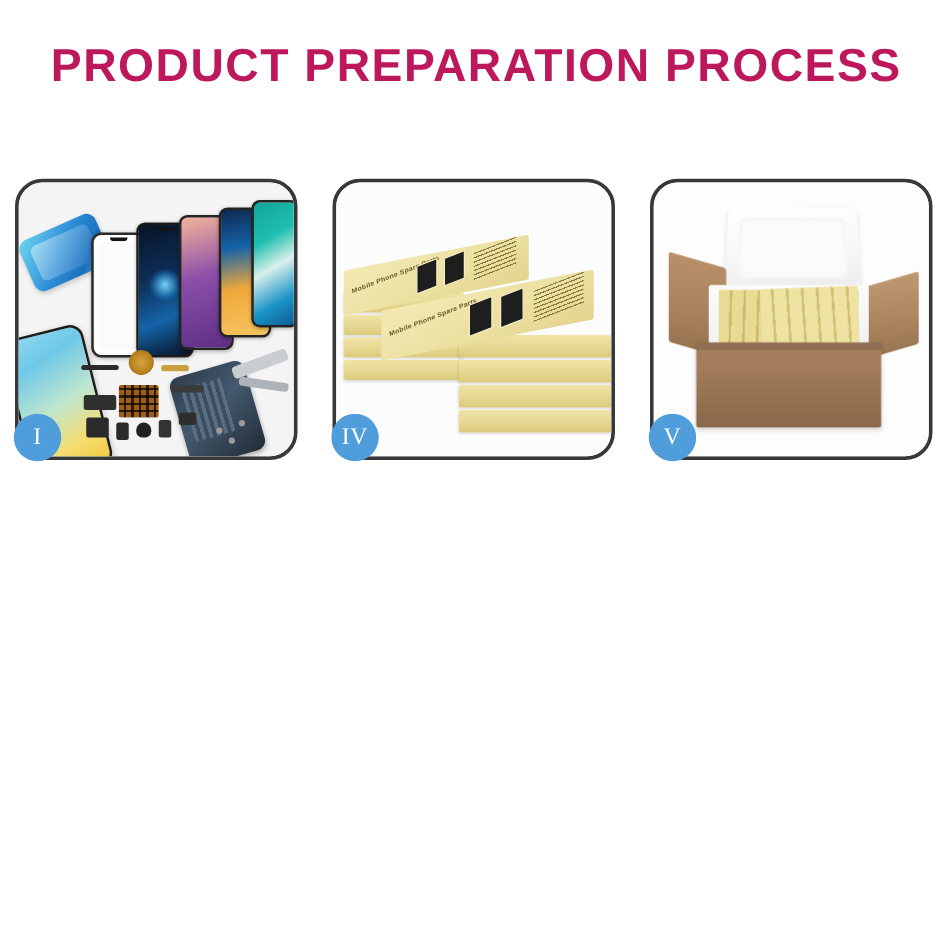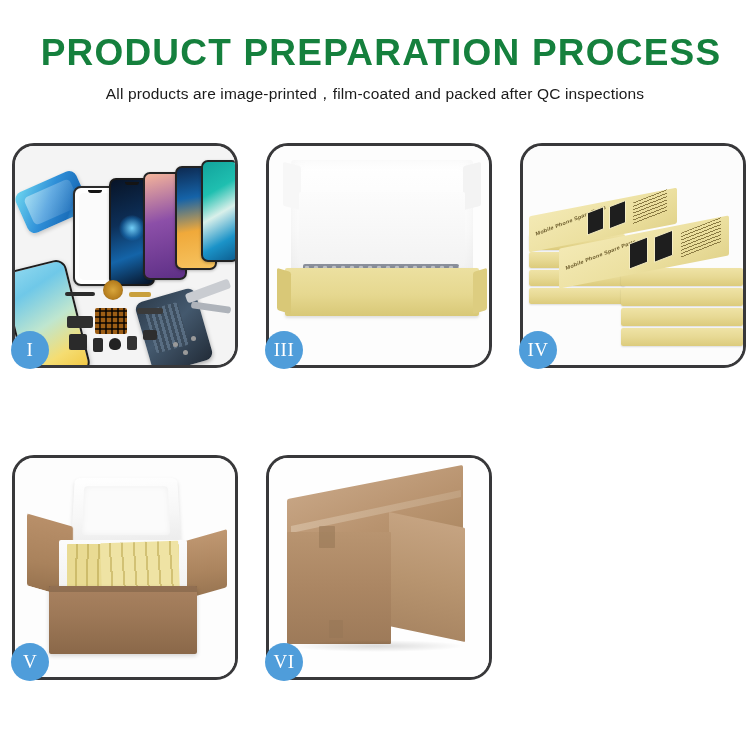--- a/index.html
+++ b/index.html
@@ -6,21 +6,21 @@
   body{
     width:750px;height:750px;background:#ffffff;
     font-family:"Liberation Sans",sans-serif;overflow:hidden;
   }
   .page{position:relative;width:750px;height:750px;}
 
   
   .header{padding-top:34px;text-align:center;}
   .title{
     font-family:"Liberation Sans",sans-serif;
-    font-size:37px;font-weight:700;color:#15803d;
+    font-size:37px;font-weight:700;color:#be185d;
     letter-spacing:1.2px;line-height:1.05;white-space:nowrap;padding-left:12px;
   }
   .subtitle{
     font-family:"Liberation Sans",sans-serif;
     font-size:15.5px;font-weight:400;color:#1a1a1a;
     margin-top:11px;letter-spacing:.15px;white-space:nowrap;
   }
 
   
   .grid{
@@ -277,21 +277,20 @@
   .c-tape2{position:absolute;left:60px;top:162px;width:14px;height:18px;background:rgba(150,118,86,.5);border-radius:1px;}
   .c-shadow{position:absolute;left:20px;top:182px;width:176px;height:12px;background:radial-gradient(ellipse at center,rgba(0,0,0,.14),rgba(0,0,0,0) 70%);}
 </style>
 </head>
 <body>
 
 <div class="page">
 
   <div class="header">
     <div class="title">PRODUCT PREPARATION PROCESS</div>
-    <div class="subtitle">All products are image-printed，film-coated and packed after QC inspections</div>
   </div>
 
   <div class="grid">
 
     <div class="panel">
       <div class="panel-inner p1">
         <div class="blue-case"></div>
         <div class="phone-fan">
           <div class="ph ph-a">
               <span class="notch"></span>
@@ -321,29 +320,20 @@
           <span class="pt sm4"></span>
           <span class="screw" style="left:100px;top:56px;"></span>
           <span class="screw" style="left:110px;top:64px;"></span>
           <span class="screw" style="left:118px;top:50px;"></span>
         </div>
       </div>
       <div class="badge">I</div>
     </div>
 
 
-    <div class="panel">
-      <div class="panel-inner p3">
-        <div class="box3-lid"></div>
-        <div class="box3-foam"></div>
-        <div class="box3-contents"></div>
-        <div class="box3-tray"></div>
-      </div>
-      <div class="badge">III</div>
-    </div>
 
     <div class="panel">
       <div class="panel-inner p4">
         <div class="stack">
 
           <div class="sbox" style="left:0px;top:64px;width:96px;height:16px;"></div>
           <div class="sbox" style="left:0px;top:82px;width:96px;height:16px;"></div>
           <div class="sbox" style="left:0px;top:100px;width:96px;height:16px;"></div>
           <div class="sbox" style="left:0px;top:118px;width:96px;height:16px;"></div>
 
@@ -376,27 +366,15 @@
         <div class="v-flapL"></div>
         <div class="v-flapR"></div>
         <div class="v-foambody"></div>
         <div class="v-ybox"></div>
         <div class="v-ybox2"></div>
         <div class="v-carton"></div>
       </div>
       <div class="badge">V</div>
     </div>
 
-    <div class="panel">
-      <div class="panel-inner p6">
-        <div class="c-top"></div>
-        <div class="c-top-seam"></div>
-        <div class="c-side"></div>
-        <div class="c-front"></div>
-        <div class="c-tape1"></div>
-        <div class="c-tape2"></div>
-        <div class="c-shadow"></div>
-      </div>
-      <div class="badge">VI</div>
-    </div>
 
   </div>
 </div>
 
 </body></html>

